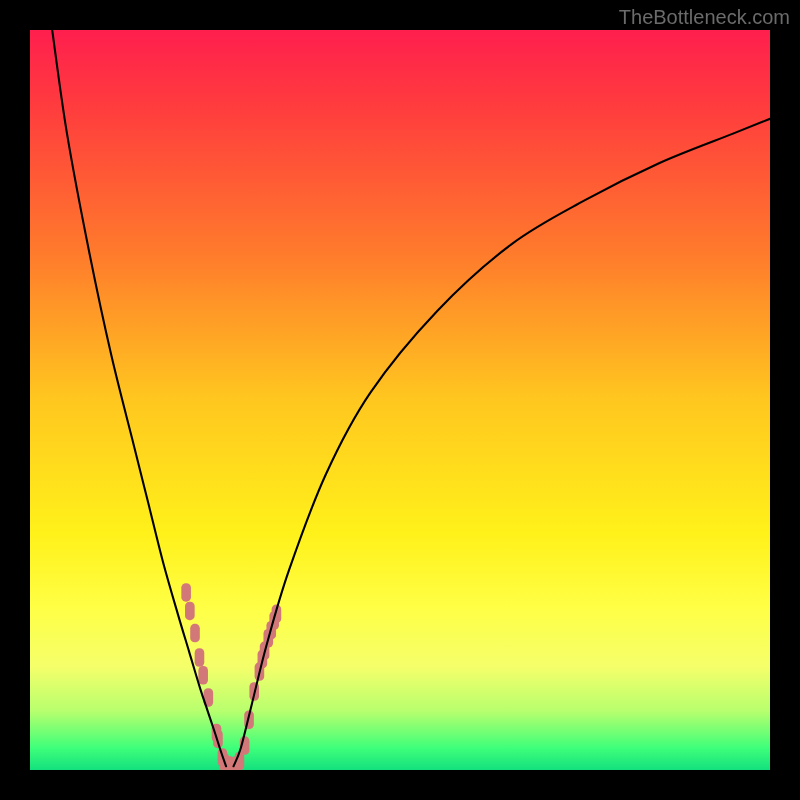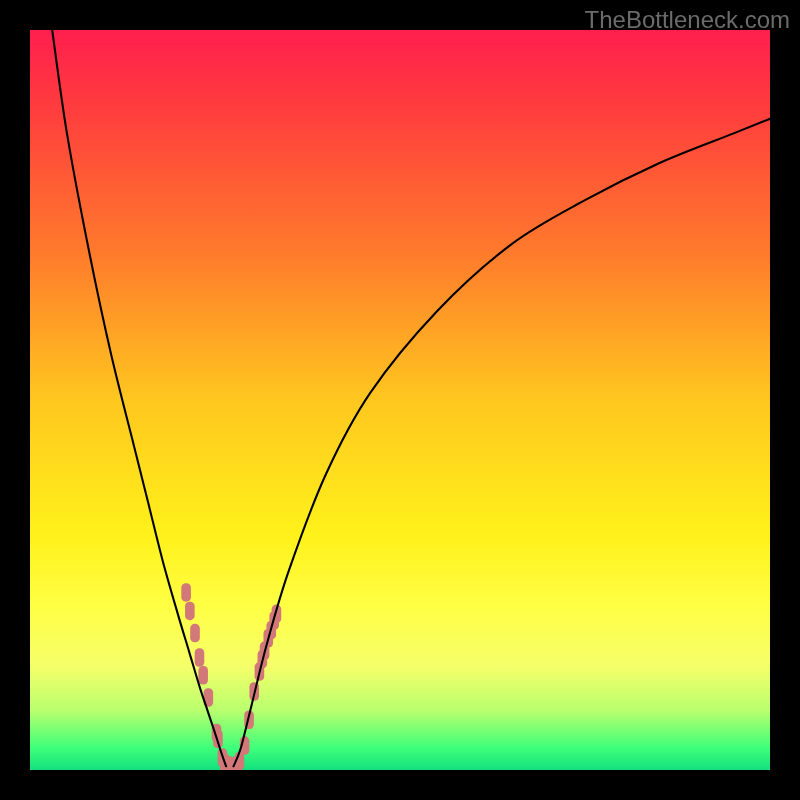--- a/index.html
+++ b/index.html
@@ -28,21 +28,21 @@
   .gradient {
     position: absolute;
     left: 0; top: 0;
     width: 100%; height: 100%;
   }
   .watermark {
     position: absolute;
     top: 6px;
     right: 10px;
     color: #6b6b6b;
-    font-size: 24px;
+    font-size: 20px;
     font-weight: 500;
     text-align: left;
     user-select: none;
   }
   svg.curves {
     position: absolute;
     left: 0; top: 0;
     width: 100%;
     height: 100%;
   }

